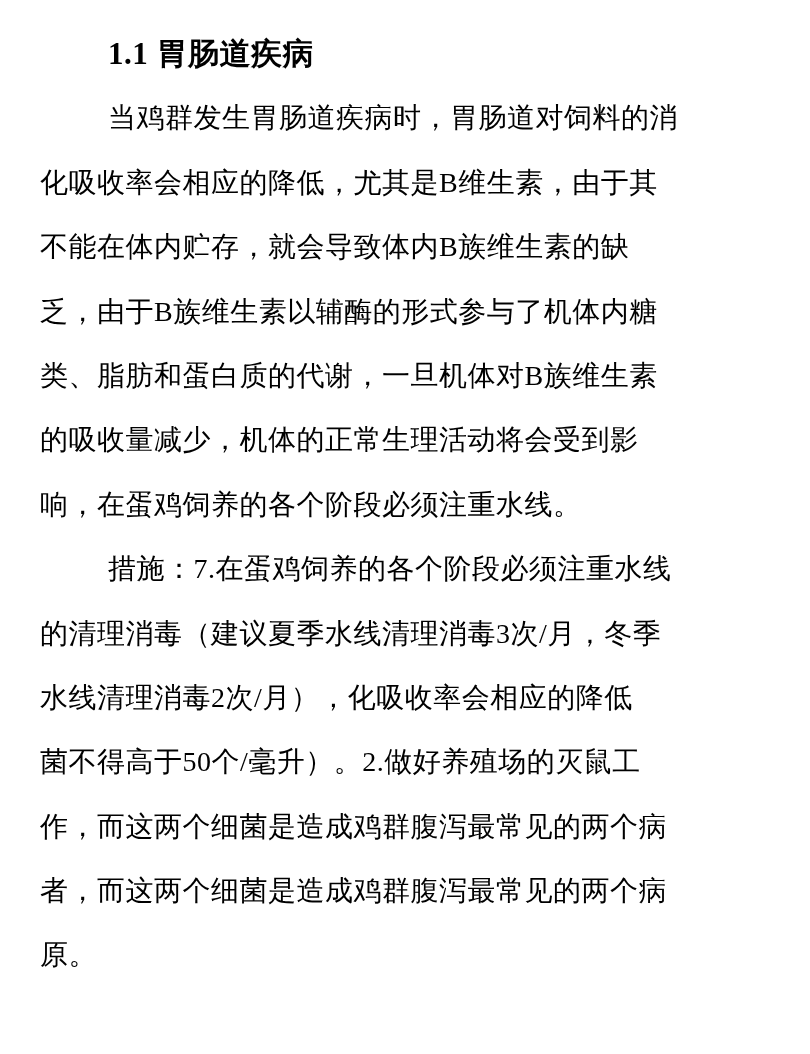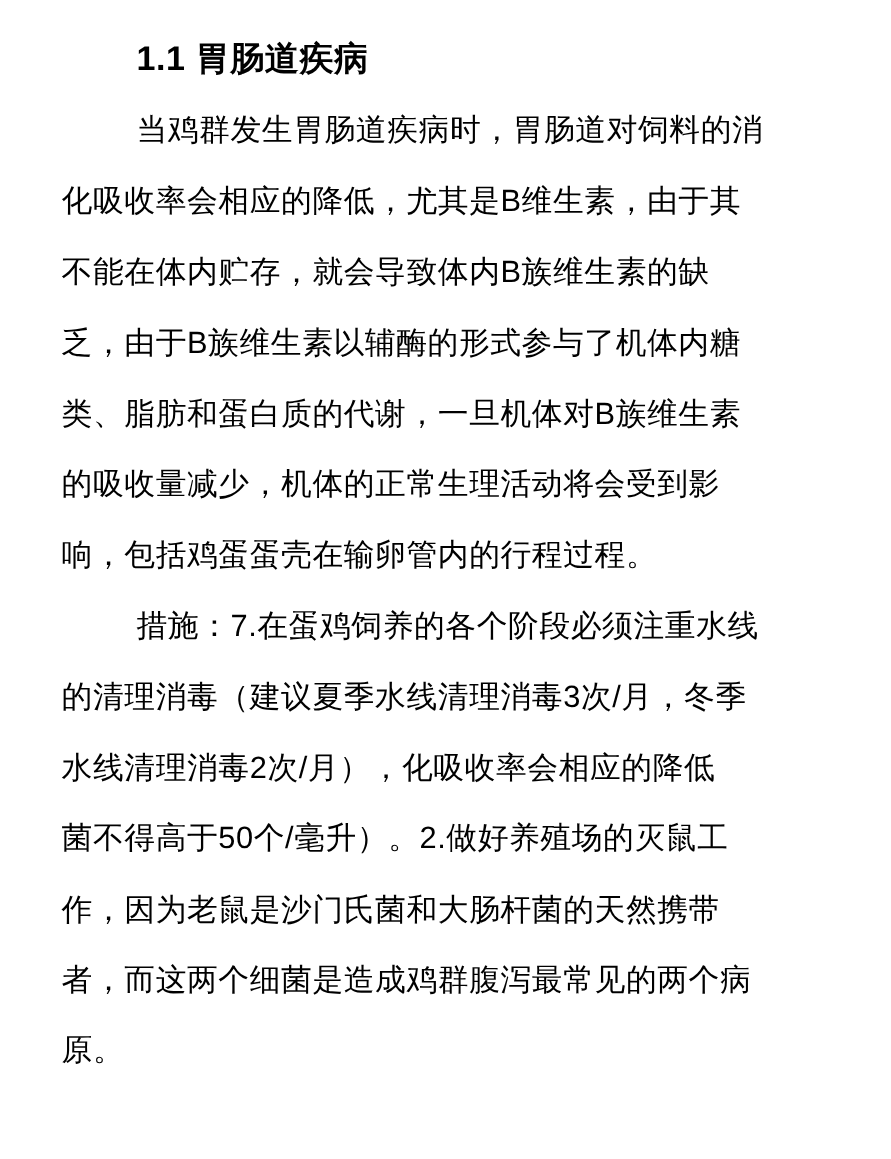--- a/index.html
+++ b/index.html
@@ -9,24 +9,24 @@
   body {
     width: 810px;
     height: 1054px;
     background: #ffffff;
     overflow: hidden;
   }
   .page {
     box-sizing: border-box;
     width: 810px;
     height: 940px;
-    padding: 22px 25px 0 56px;
+    padding: 22px 25px 0 40px;
     background: #ffffff;
     color: #000000;
-    font-family: Liberation Sans, sans-serif;
+    font-family: Liberation Serif, serif;
   }
   .line {
     height: 64.4px;
     line-height: 64.4px;
     font-size: 28px;
     white-space: nowrap;
     letter-spacing: 0.5px;
     color: #000000;
   }
   .line.heading {
@@ -43,23 +43,23 @@
 <div class="page">
 
   <div class="line heading indent">1.1 胃肠道疾病</div>
 
   <div class="line indent">当鸡群发生胃肠道疾病时，胃肠道对饲料的消</div>
   <div class="line">化吸收率会相应的降低，尤其是B维生素，由于其</div>
   <div class="line">不能在体内贮存，就会导致体内B族维生素的缺</div>
   <div class="line">乏，由于B族维生素以辅酶的形式参与了机体内糖</div>
   <div class="line">类、脂肪和蛋白质的代谢，一旦机体对B族维生素</div>
   <div class="line">的吸收量减少，机体的正常生理活动将会受到影</div>
-  <div class="line">响，包括鸡蛋蛋壳在输卵管内的行程过程。</div>
+  <div class="line">响，在蛋鸡饲养的各个阶段必须注重水线。</div>
 
   <div class="line indent">措施：7.在蛋鸡饲养的各个阶段必须注重水线</div>
   <div class="line">的清理消毒（建议夏季水线清理消毒3次/月，冬季</div>
   <div class="line">水线清理消毒2次/月），化吸收率会相应的降低</div>
   <div class="line">菌不得高于50个/毫升）。2.做好养殖场的灭鼠工</div>
-  <div class="line">作，因为老鼠是沙门氏菌和大肠杆菌的天然携带</div>
+  <div class="line">作，而这两个细菌是造成鸡群腹泻最常见的两个病</div>
   <div class="line">者，而这两个细菌是造成鸡群腹泻最常见的两个病</div>
   <div class="line">原。</div>
 
 </div>
 
 </body></html>

